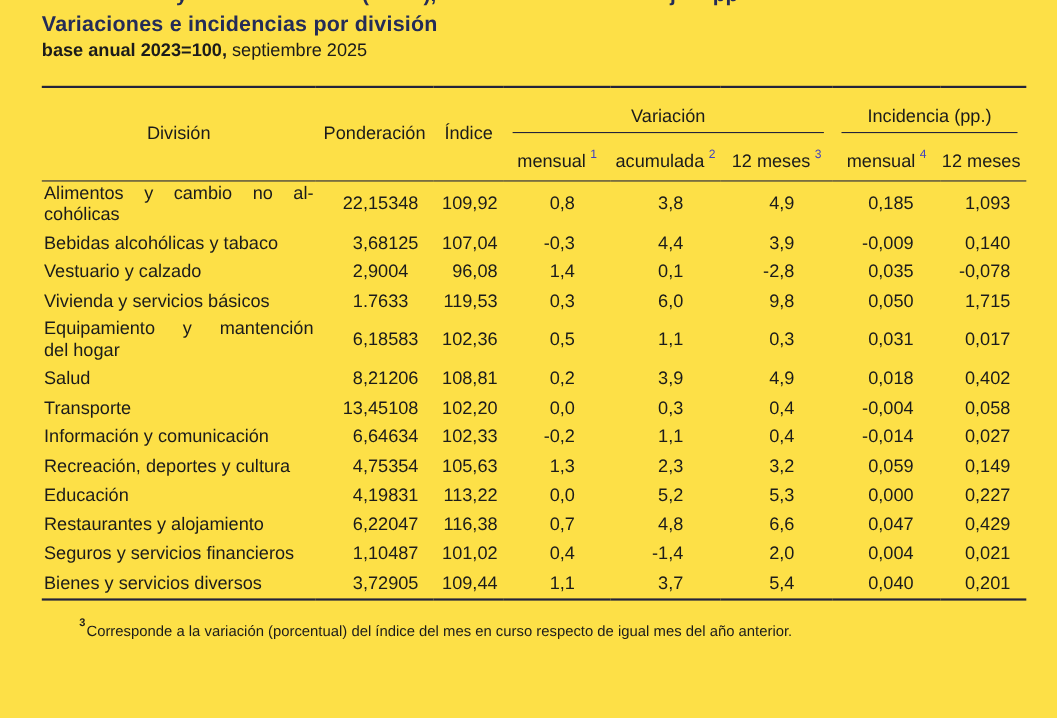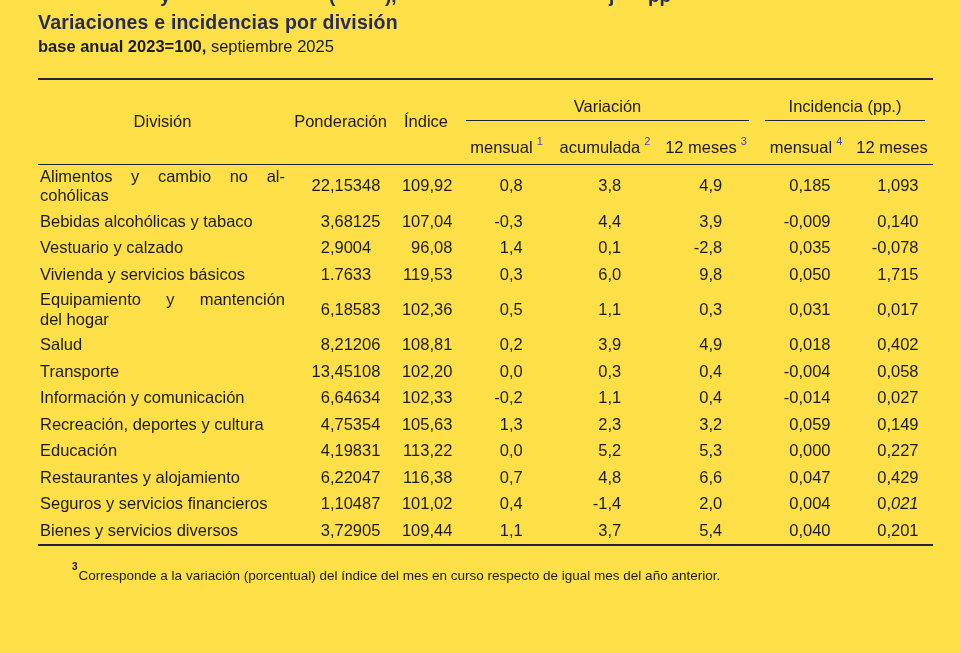--- a/index.html
+++ b/index.html
@@ -508,21 +508,21 @@
             <td><span class="num">
                 <span class="ip" style="width: 24px;">2,</span>
                 <span class="dp" style="width: 10px;">0</span>
               </span></td>
             <td><span class="num">
                 <span class="ip" style="width: 24px;">0,</span>
                 <span class="dp" style="width: 30px;">004</span>
               </span></td>
             <td><span class="num">
                 <span class="ip" style="width: 24px;">0,</span>
-                <span class="dp" style="width: 30px; font-style: italic;">021</span>
+                <span class="dp" style="width: 30px;">021</span>
               </span></td>
           </tr>
           <tr class="single">
             <td class="namecell">
               <div class="nline">Bienes y servicios diversos</div>
             </td>
             <td><span class="num">
                 <span class="ip" style="width: 40px;">3,</span>
                 <span class="dp" style="width: 52px;">72905</span>
               </span></td>

